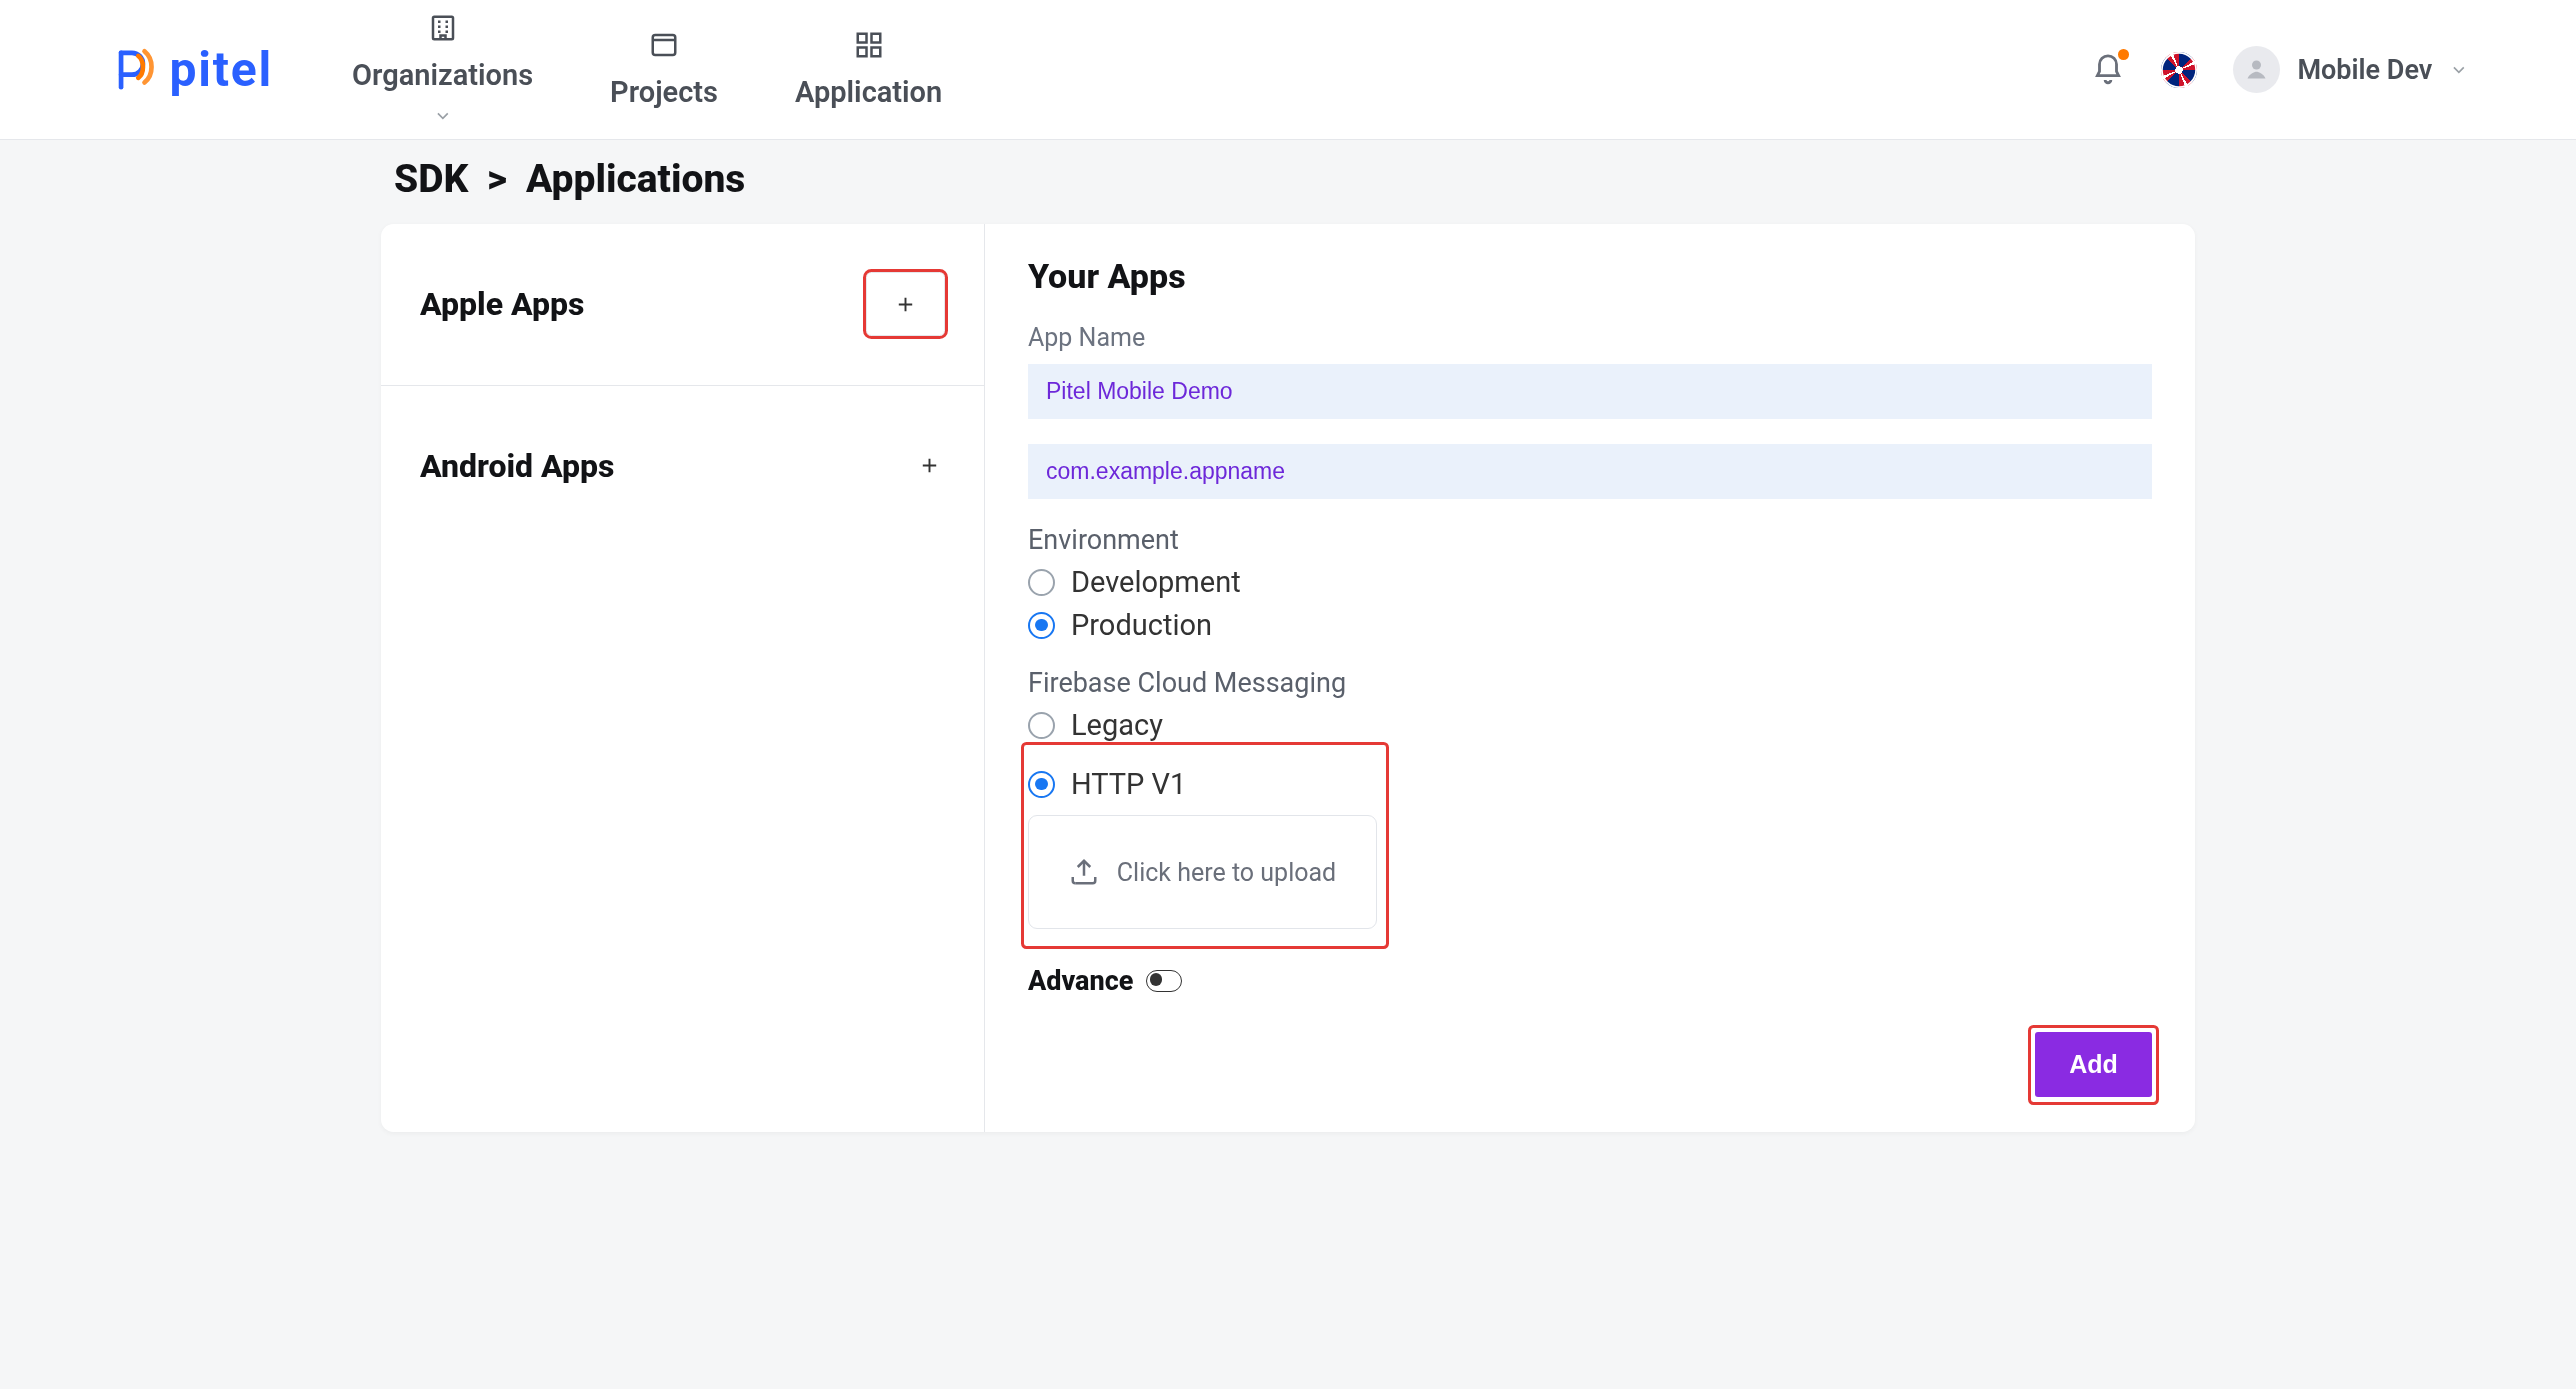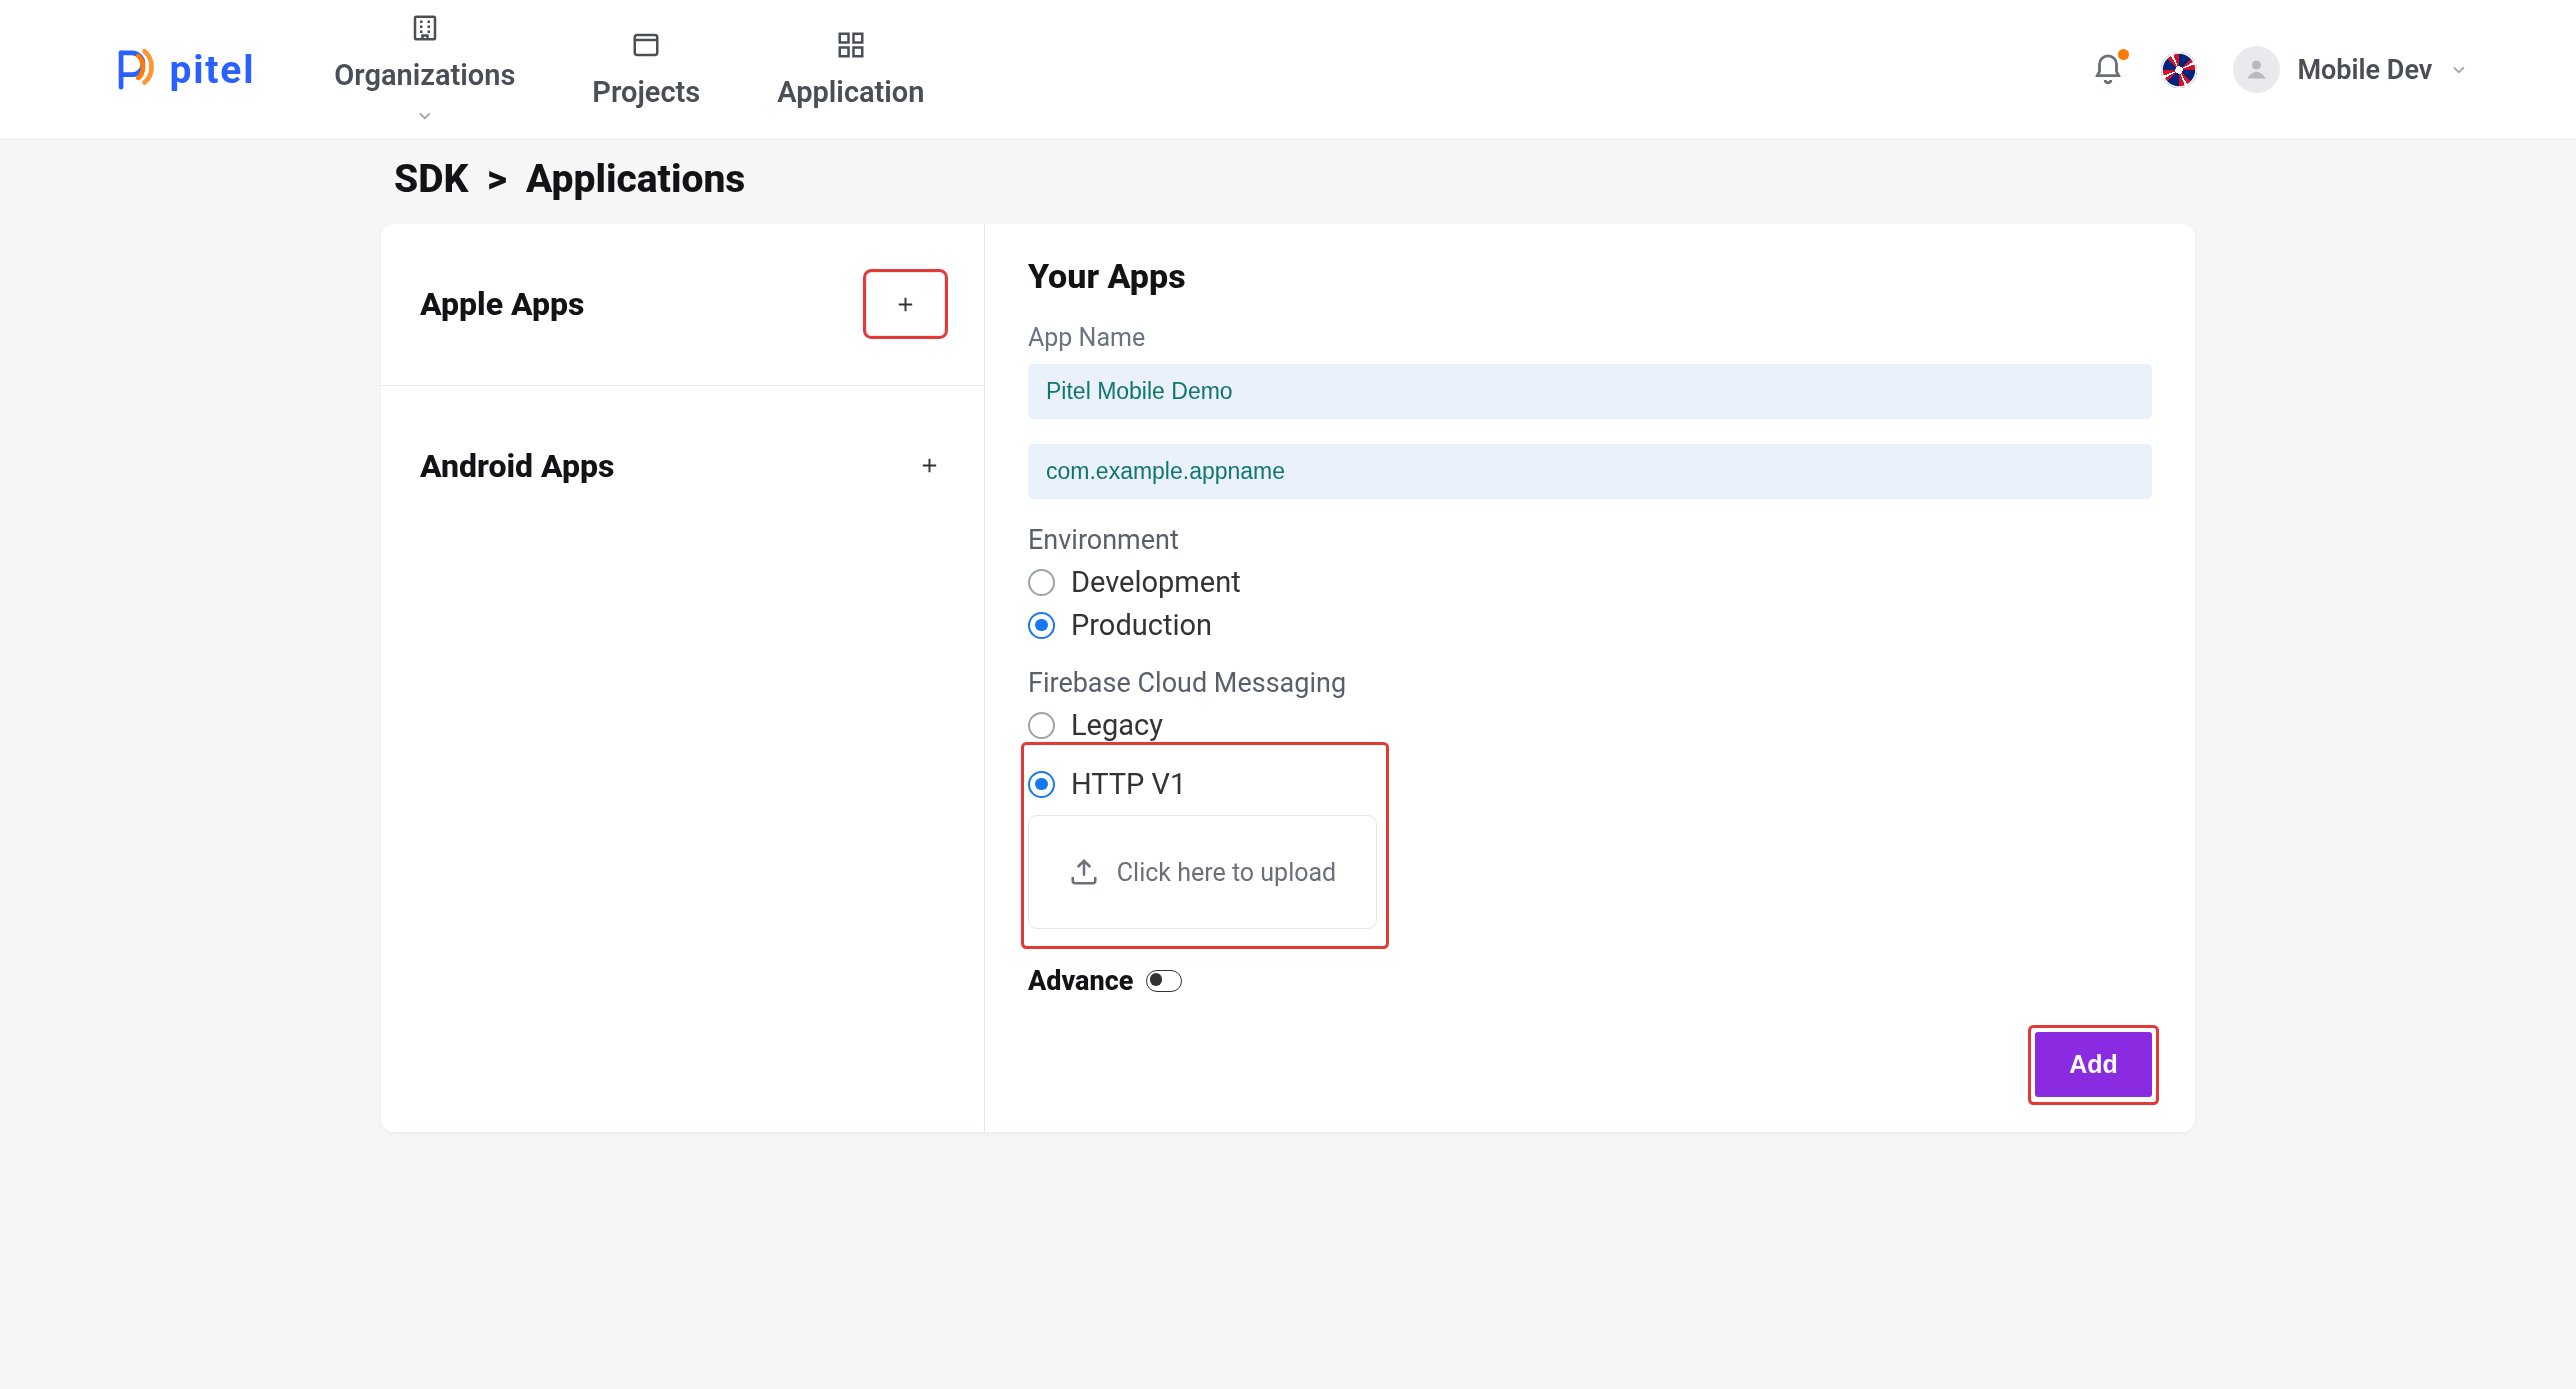--- a/index.html
+++ b/index.html
@@ -39,21 +39,21 @@
   .brand {
     display: flex;
     align-items: center;
     gap: 12.5px;
     margin-right: 36px;
   }
   .brand .logo {
     width: 50px; height: 50px;
   }
   .brand .name {
-    font-size: 39px;
+    font-size: 48px;
     font-weight: 700;
     letter-spacing: 1.8px;
     color: #2a60ff;
   }
   .nav {
     display: flex;
     align-items: center;
     gap: 77px;
   }
   .nav-item {
@@ -174,24 +174,24 @@
   .label {
     font-size: 25px;
     color: #6c7380;
     margin-bottom: 12.5px;
   }
   .input {
     width: 100%;
     height: 55px;
     border: none;
     background: var(--input-bg);
-    border-radius: 5px;
+    border-radius: 0;
     padding: 0 18px;
     font-size: 23px;
-    color: #0f766e;
+    color: #6d28d9;
     outline: none;
   }
   .group-title {
     font-size: 27px;
     color: #5a606b;
     margin-bottom: 9px;
   }
   .radio-row {
     display: flex;
     align-items: center;

